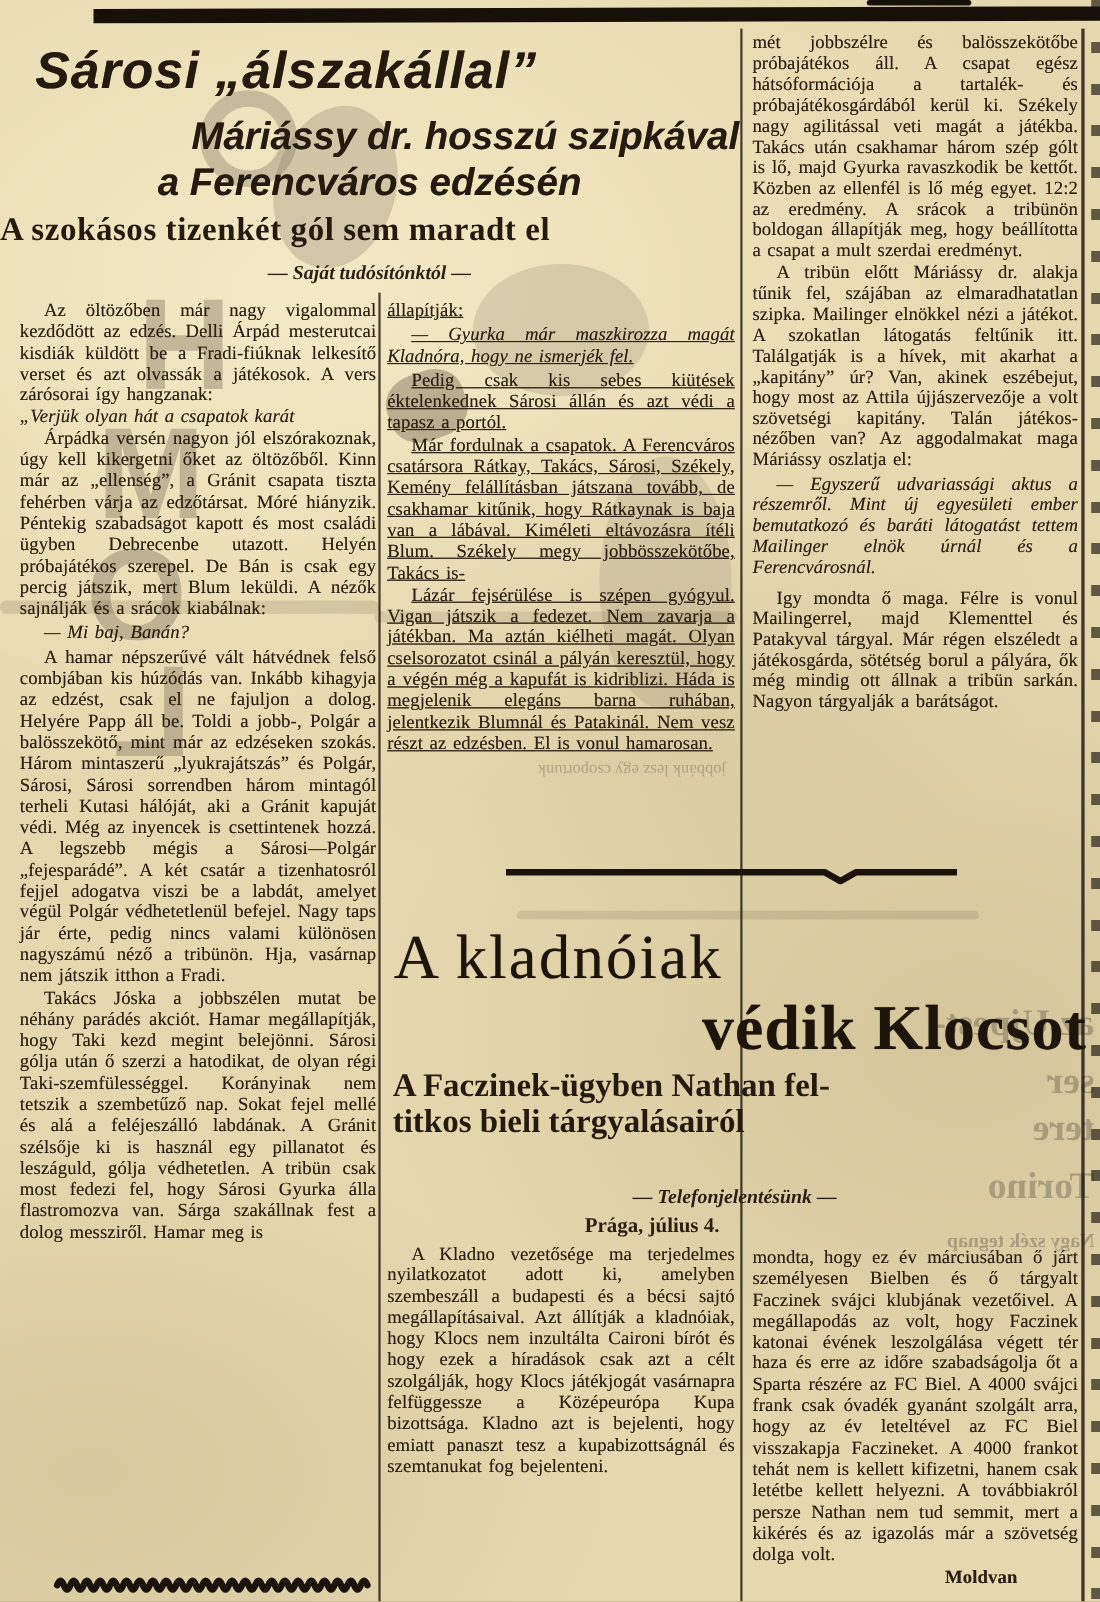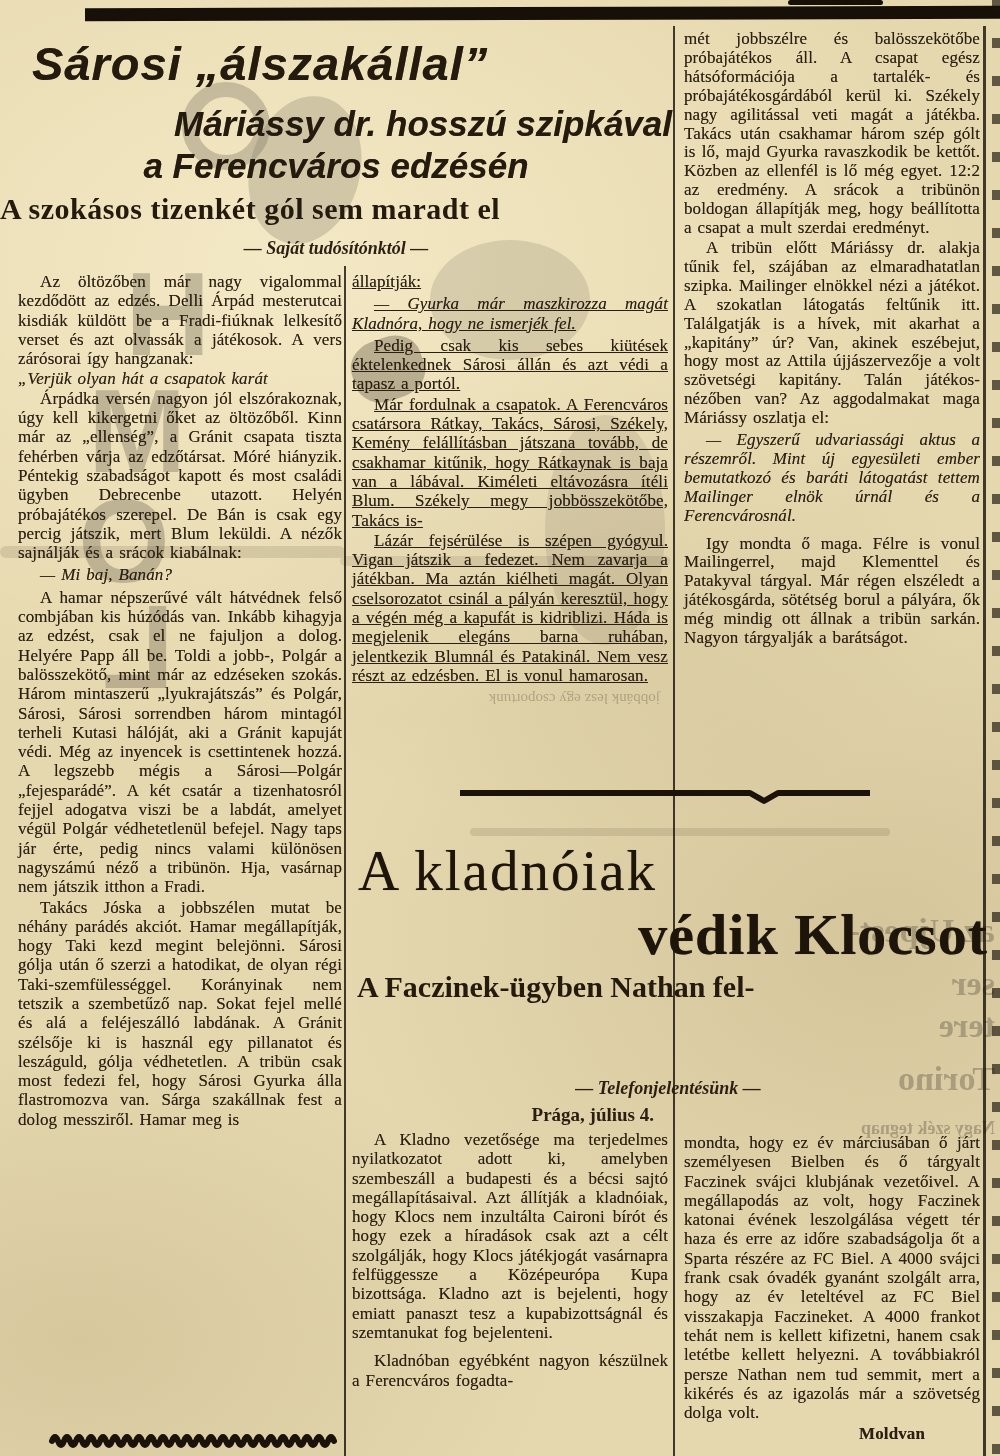--- a/index.html
+++ b/index.html
@@ -128,27 +128,27 @@
   </svg>
 
   <svg class="deco" style="left:52px;top:1430px;" width="286" height="20" viewBox="0 0 286 20">
     <path d="M0,11 Q3,3 6,11 T12,11 T18,11 T24,11 T30,11 T36,11 T42,11 T48,11 T54,11 T60,11 T66,11 T72,11 T78,11 T84,11 T90,11 T96,11 T102,11 T108,11 T114,11 T120,11 T126,11 T132,11 T138,11 T144,11 T150,11 T156,11 T162,11 T168,11 T174,11 T180,11 T186,11 T192,11 T198,11 T204,11 T210,11 T216,11 T222,11 T228,11 T234,11 T240,11 T246,11 T252,11 T258,11 T264,11 T270,11 T276,11 T282,11" fill="none" stroke="#1b130a" stroke-width="6" stroke-linecap="round"></path>
   </svg>
 
   <div class="a2-h1">A kladnóiak</div>
   <div class="a2-h2">védik Klocsot</div>
   <div class="a2-sub">
     <div>A Faczinek-ügyben Nathan fel-</div>
+    <div>titkos bieli tárgyalásairól</div>
   </div>
   <div class="a2-byline">— Telefonjelentésünk —</div>
   <div class="a2-dateline">Prága, július 4.</div>
 
   <div class="col" style="left:352px;top:1130px;width:316px;">
     <p>A Kladno vezetősége ma terjedelmes nyilatkozatot adott ki, amelyben szembeszáll a budapesti és a bécsi sajtó megállapításaival. Azt állítják a kladnóiak, hogy Klocs nem inzultálta Caironi bírót és hogy ezek a híradások csak azt a célt szolgálják, hogy Klocs játékjogát vasárnapra felfüggessze a Középeurópa Kupa bizottsága. Kladno azt is bejelenti, hogy emiatt panaszt tesz a kupabizottságnál és szemtanukat fog bejelenteni.</p>
-    <p class="space-top">Kladnóban egyébként nagyon készülnek a Ferencváros fogadta-</p>
   </div>
 
   <div class="col" style="left:684px;top:1133px;width:296px;">
     <p class="flush">mondta, hogy ez év márciusában ő járt személyesen Bielben és ő tárgyalt Faczinek svájci klubjának vezetőivel. A megállapodás az volt, hogy Faczinek katonai évének leszolgálása végett tér haza és erre az időre szabadságolja őt a Sparta részére az FC Biel. A 4000 svájci frank csak óvadék gyanánt szolgált arra, hogy az év leteltével az FC Biel visszakapja Faczineket. A 4000 frankot tehát nem is kellett kifizetni, hanem csak letétbe kellett helyezni. A továbbiakról persze Nathan nem tud semmit, mert a kikérés és az igazolás már a szövetség dolga volt.</p>
     <p class="sig">Moldvan</p>
   </div>
 
 </div>
 
 </body></html>

